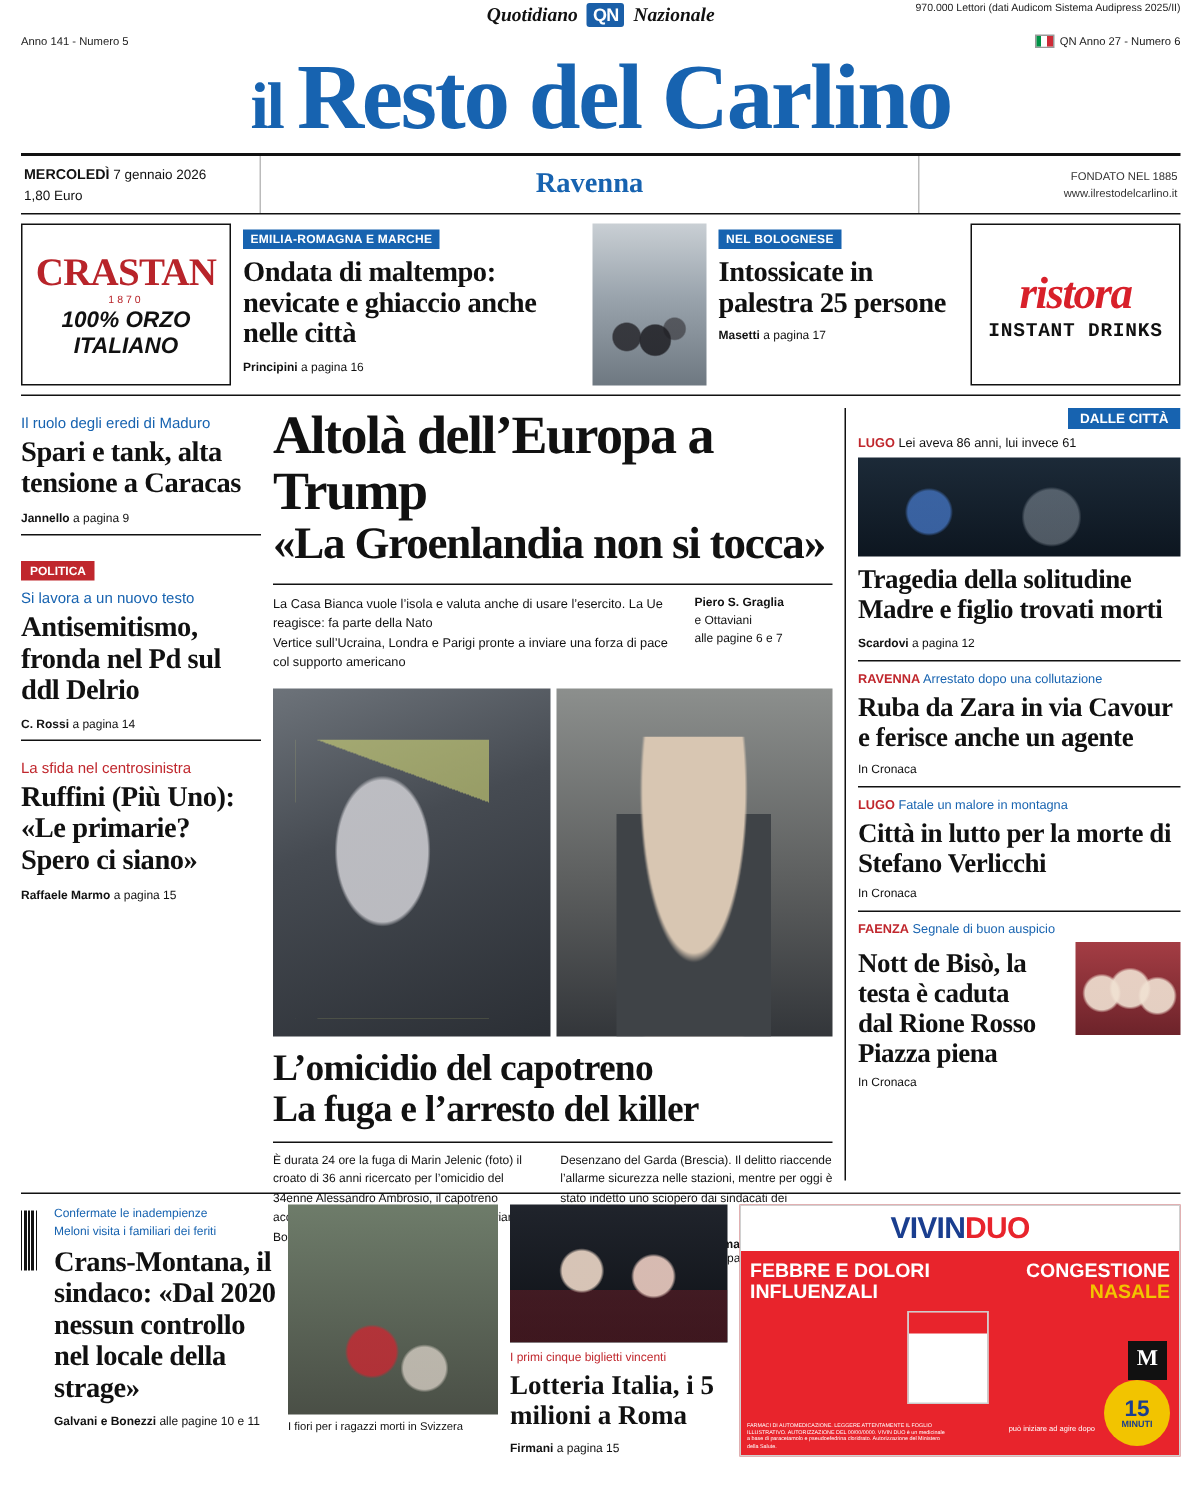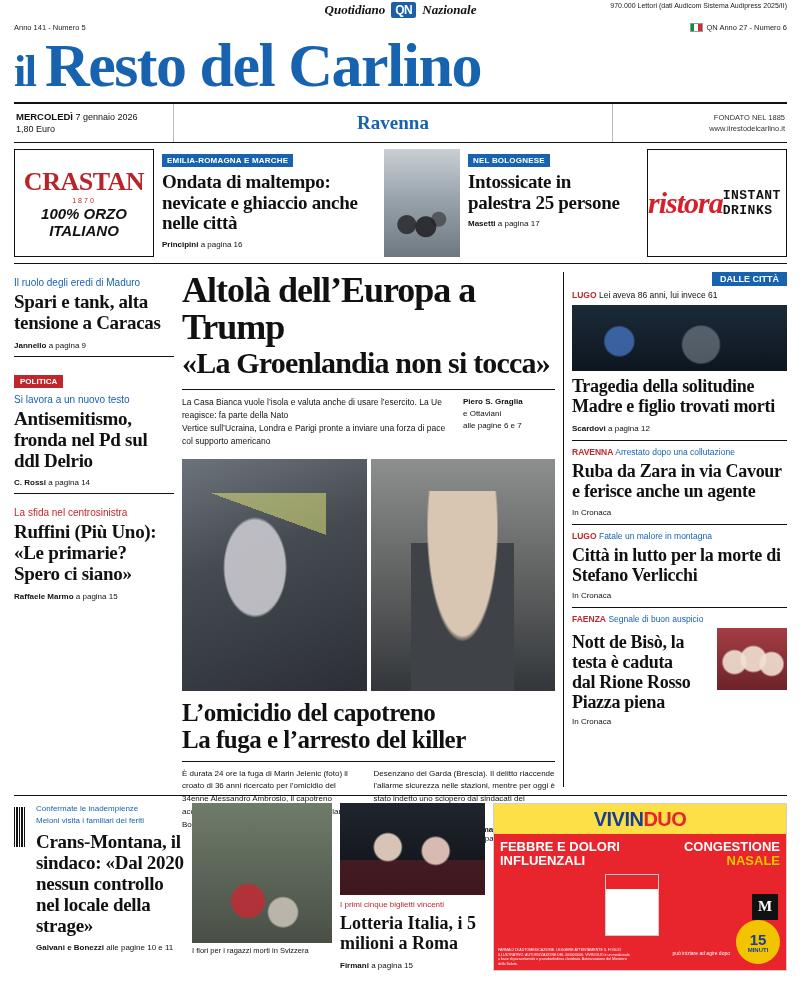--- a/index.html
+++ b/index.html
@@ -18,21 +18,21 @@
   .qn-badge { background: #1a5fa8; color: #fff; font-family: "Liberation Sans", sans-serif; font-style: normal; font-weight: bold; font-size: 12px; padding: 1px 4px; border-radius: 2px; letter-spacing: -0.5px; }
   .topstrip .readers { position: absolute; right: 0; top: 2px; font-family: "Liberation Sans", sans-serif; font-size: 7px; color: #222; }
 
   .substrip { display: flex; align-items: flex-start; justify-content: space-between; font-family: "Liberation Sans", sans-serif; font-size: 7.5px; color: #222; padding-top: 3px; }
   .substrip .right { display: flex; align-items: center; gap: 4px; }
   .flag { display: inline-flex; width: 13px; height: 9px; border: 0.5px solid #999; }
   .flag i { display: block; width: 33.3%; height: 100%; }
   .flag .g { background: #009246; } .flag .w { background: #fff; } .flag .r { background: #ce2b37; }
 
   
-  .masthead { text-align: left; padding: 2px 0 0; }
+  .masthead { text-align: center; padding: 2px 0 0; }
   .masthead h1 { font-family: "Liberation Serif", serif; font-weight: bold; font-size: 62px; color: #1763b0; letter-spacing: -1.5px; line-height: 1.0; }
   .masthead h1 .small { font-size: 44px; }
 
   .rule-top { border-top: 2px solid #111; margin-top: 6px; }
   .rule-bot { border-top: 1px solid #111; }
 
   .dateline { display: flex; align-items: center; height: 38px; position: relative; }
   .dateline .left { width: 160px; font-family: "Liberation Sans", sans-serif; font-size: 9px; line-height: 1.35; padding-left: 2px; border-right: 1px solid #bbb; height: 100%; display: flex; flex-direction: column; justify-content: center;}
   .dateline .left b { font-size: 9.5px; }
   .dateline .center { flex: 1; text-align: center; font-family: "Liberation Serif", serif; font-weight: bold; font-size: 19px; color: #1763b0; }
@@ -51,21 +51,21 @@
   .bteaser h2 { font-family: "Liberation Serif", serif; font-weight: bold; font-size: 19px; line-height: 1.08; margin-top: 5px; letter-spacing: -0.3px; }
   .byline { font-family: "Liberation Sans", sans-serif; font-size: 8px; margin-top: 6px; }
   .byline b { font-weight: bold; }
   .photo { background: #8e9aa6; position: relative; overflow: hidden; }
   .photo.snow { background: linear-gradient(180deg,#c9cfd4 0%, #9aa4ad 45%, #6e7881 100%); }
   .photo.snow:after { content:""; position:absolute; inset:0; background:
       radial-gradient(circle at 30% 70%, rgba(40,40,45,.85) 0 9px, transparent 10px),
       radial-gradient(circle at 55% 72%, rgba(30,30,35,.85) 0 10px, transparent 11px),
       radial-gradient(circle at 72% 65%, rgba(60,60,65,.7) 0 7px, transparent 8px);
   }
-  .ristora { width: 140px; border: 1px solid #111; background: #fff; display: flex; align-items: center; justify-content: center; margin-left: 11px; }
+  .ristora { width: 140px; border: 1px solid #111; background: #fff; display: flex; flex-direction: column; align-items: center; justify-content: center; }
   .ristora .r1 { font-family: "Liberation Serif", serif; font-weight: bold; font-style: italic; font-size: 30px; color: #d8202a; letter-spacing: -1px; }
   .ristora .r2 { font-family: Liberation Mono, monospace; font-weight: bold; font-size: 13px; color: #111; letter-spacing: 0.5px; }
 
   .rule2 { border-top: 1px solid #111; margin-top: 6px; }
 
   
   .grid { display: flex; gap: 8px; margin-top: 8px; height: 515px; }
   .col-left { width: 160px; }
   .col-mid { flex: 1; }
   .col-right { width: 224px; border-left: 1px solid #111; padding-left: 8px; }
@@ -139,21 +139,21 @@
   .b-photo2 { height: 92px; background: linear-gradient(180deg,#20242c 0%,#0e1116 100%); position: relative; overflow: hidden; }
   .b-photo2:after { content:""; position:absolute; inset:0; background:
      radial-gradient(circle at 33% 48%, rgba(225,205,190,.95) 0 13px, transparent 15px),
      radial-gradient(circle at 66% 52%, rgba(225,195,185,.95) 0 13px, transparent 15px),
      linear-gradient(180deg, transparent 0 62%, rgba(120,30,40,.45) 62% 100%); }
   .b-col3 .ck { font-family: "Liberation Sans", sans-serif; font-size: 8px; color: #c0272d; margin-top: 5px; }
   .b-col3 h3 { font-family: "Liberation Serif", serif; font-weight: bold; font-size: 18px; line-height: 1.12; margin-top: 4px; }
   .b-col3 .bl { font-family: "Liberation Sans", sans-serif; font-size: 8px; margin-top: 8px; }
 
   .advivin { flex: 1; background: #e8242c; position: relative; overflow: hidden; border: 1px solid #d0d0d0; }
-  .advivin .top { background: #fde047; height: 30px; display: flex; align-items: center; justify-content: center; }
+  .advivin .top { background: #ffffff; height: 30px; display: flex; align-items: center; justify-content: center; }
   .advivin .top span { font-family: "Liberation Sans", sans-serif; font-weight: bold; font-size: 20px; color: #1a3e8f; letter-spacing: -0.5px; }
   .advivin .top span .duo { color: #e8242c; }
   .advivin .body { display: flex; height: calc(100% - 30px); }
   .advivin .half { flex: 1; padding: 6px; color: #fff; font-family: "Liberation Sans", sans-serif; font-weight: bold; font-size: 13px; line-height: 1.1; }
   .advivin .half.y { color: #fff; }
   .advivin .pill { position: absolute; right: 6px; bottom: 6px; width: 44px; height: 44px; border-radius: 50%; background: #f2c400; color: #1a3e8f; font-family: "Liberation Sans", sans-serif; font-weight: bold; font-size: 15px; display: flex; align-items: center; justify-content: center; flex-direction: column; line-height: 1; }
   .advivin .pill small { font-size: 6px; }
   .advivin .pack { position: absolute; left: 38%; top: 42%; width: 54px; height: 62px; background: #fff; border: 1px solid #ccc; }
   .advivin .pack .pt { background:#e8242c; height: 14px; }
   .advivin .note { position: absolute; left: 4px; bottom: 4px; width: 46%; font-family: "Liberation Sans", sans-serif; font-size: 3.6px; color: #fff; line-height: 1.25; }

